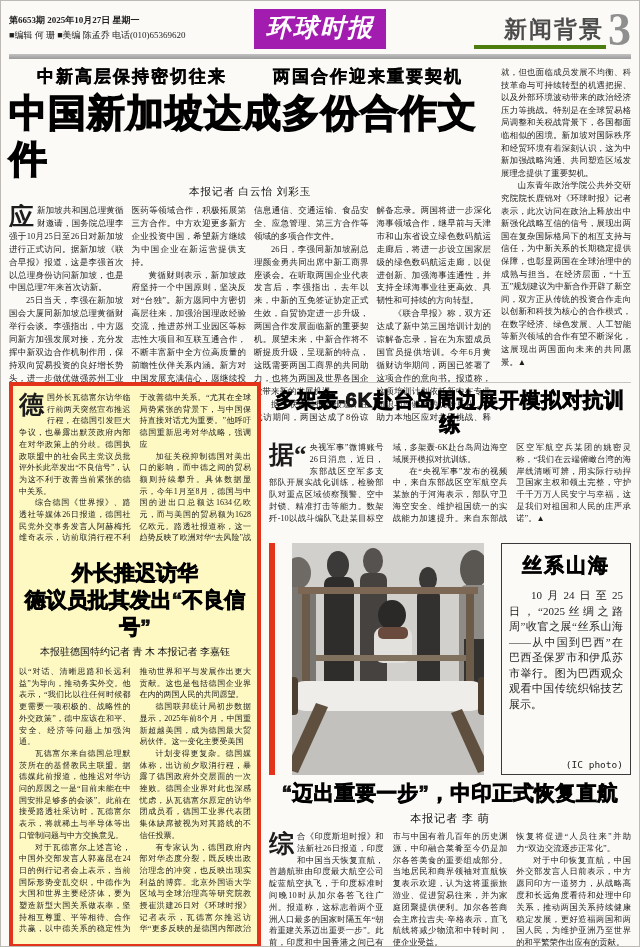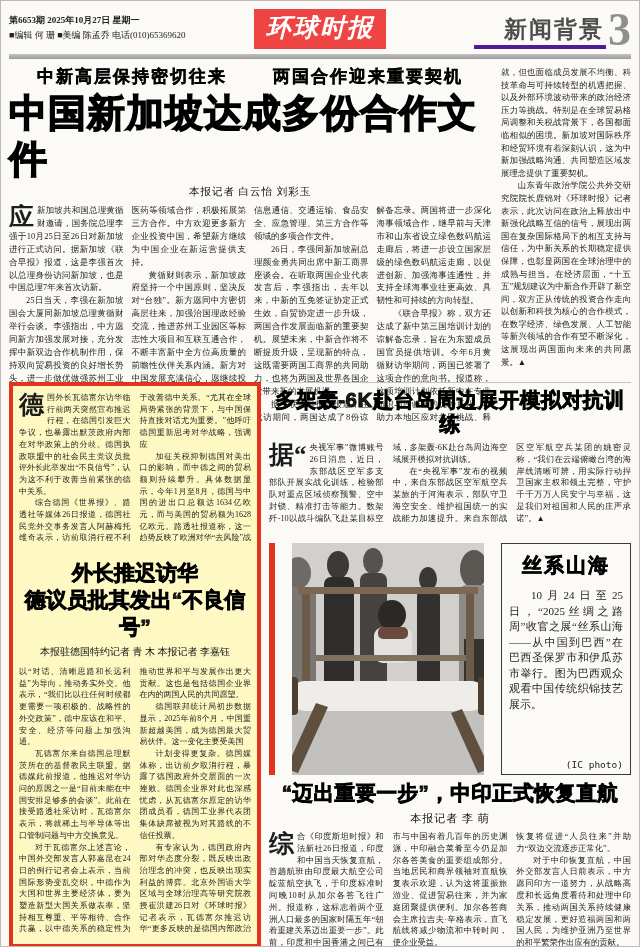--- a/index.html
+++ b/index.html
@@ -7,25 +7,25 @@
   body { font-family:"Liberation Serif","DejaVu Serif",serif; color:#1c1c1c;
          -webkit-font-smoothing:antialiased; }
   .page { width:640px; height:947px; margin:0 auto; background:#fbfaf7;
           border:1px solid #bdbab5; padding:8px 8px 6px 8px; position:relative; overflow:hidden; }
 
   
   .hdr { display:flex; align-items:flex-start; justify-content:space-between; height:42px; position:relative; }
   .hdr-left { font-size:9px; line-height:15px; color:#222; padding-top:4px; white-space:nowrap; }
   .hdr-left .b { font-weight:bold; }
   .masthead { position:absolute; left:50%; transform:translateX(-50%); top:0;
-              background:#ef4444; color:#fff; padding:3px 12px 5px; font-size:25px; font-weight:bold;
+              background:#a21caf; color:#fff; padding:3px 12px 5px; font-size:25px; font-weight:bold;
               font-style:italic; letter-spacing:2px; line-height:32px; }
   .hdr-right { display:flex; align-items:flex-end; padding-top:2px; }
   .sec-label { font-size:23px; font-weight:bold; color:#4c4c4c; letter-spacing:2px;
-               border-bottom:4px solid #4c1d95; padding:0 2px 2px 30px; line-height:26px; }
+               border-bottom:4px solid #4d7c0f; padding:0 2px 2px 30px; line-height:26px; }
   .pagenum { font-size:46px; font-weight:bold; color:#8f8f8f; line-height:38px; margin-left:2px; }
   .hdr-bar { height:5px; background:linear-gradient(#c2c2c2,#9a9a9a); margin-top:3px; }
 
   
   p { margin:0; text-indent:2em; }
   .just { text-align:justify; text-justify:inter-ideograph; }
   .byline { text-align:center; font-size:10.5px; letter-spacing:1px; color:#111; }
 
   
   .main { display:flex; gap:10px; margin-top:6px; height:312px; }

